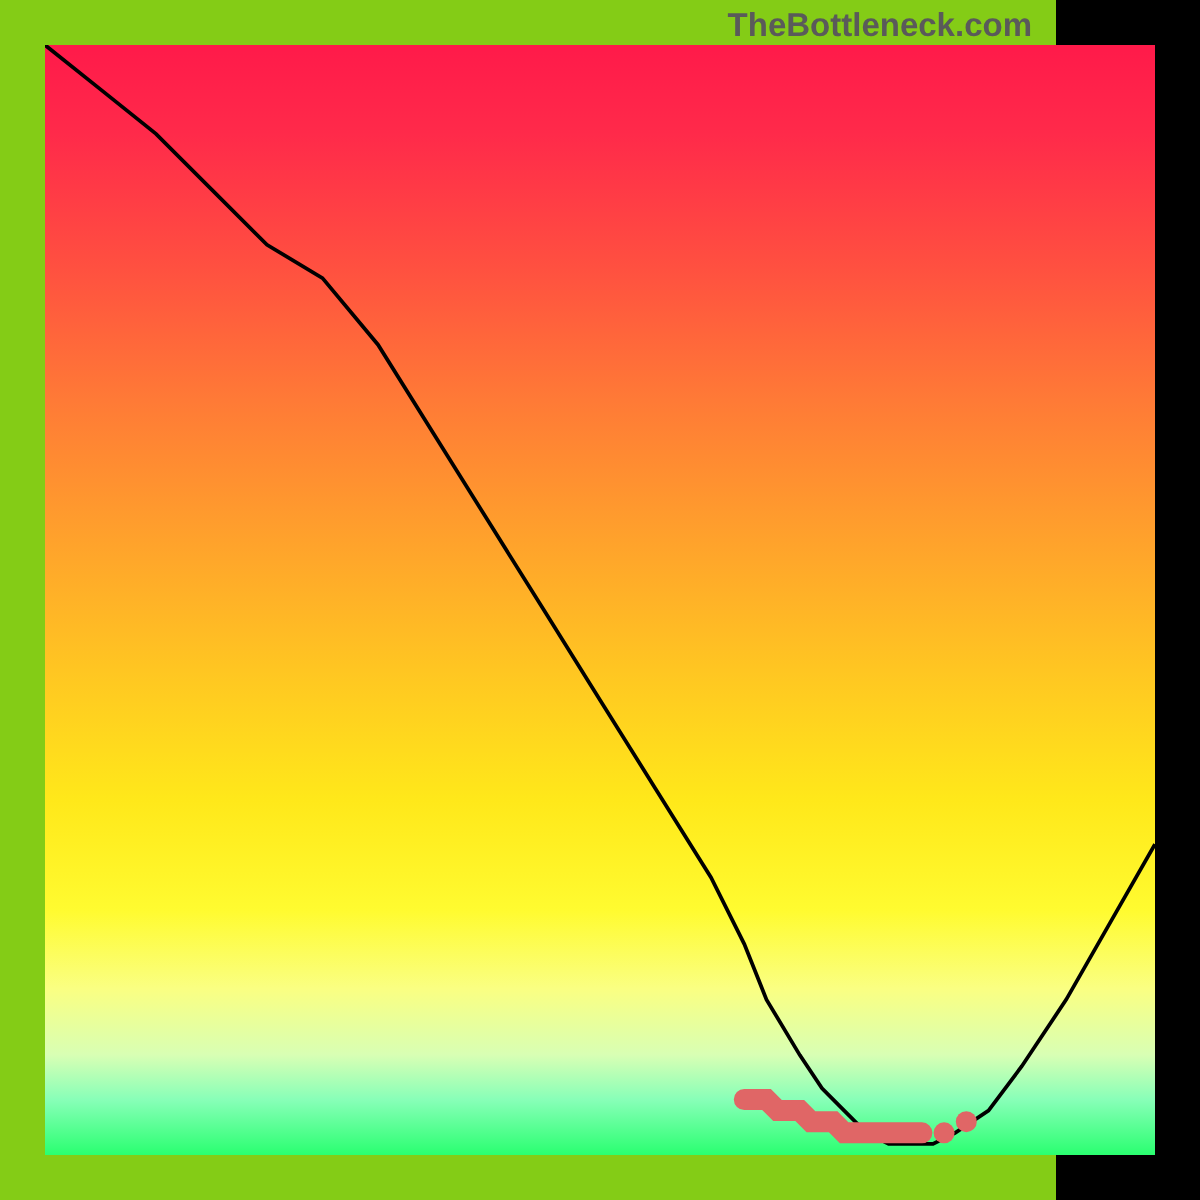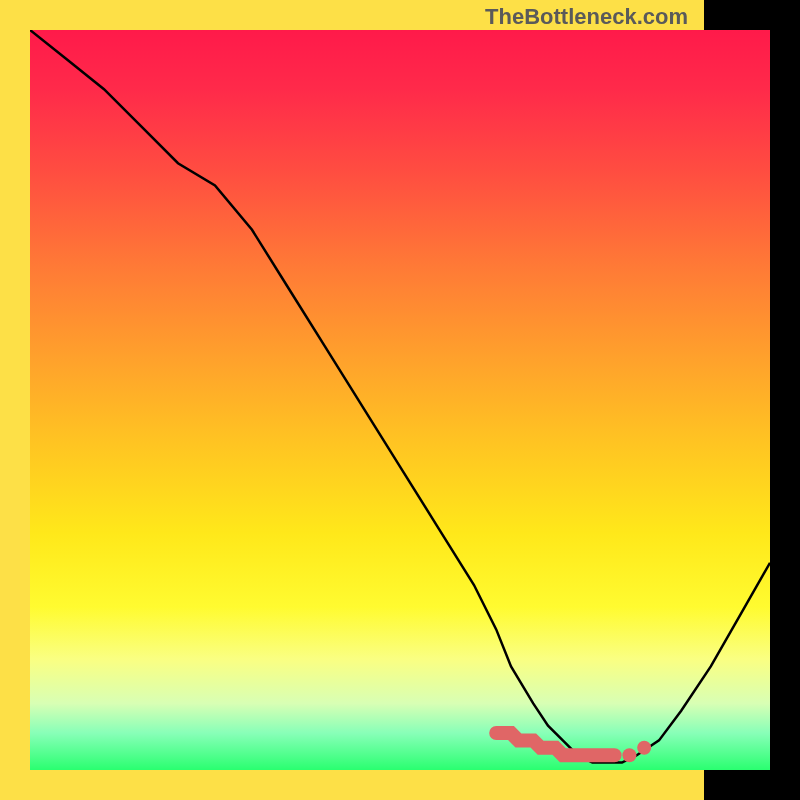--- a/index.html
+++ b/index.html
@@ -8,21 +8,21 @@
     background: #000;
     width: 800px;
     height: 800px;
     overflow: hidden;
     font-family: Arial, sans-serif;
   }
   .container {
     position: relative;
     width: 704px;
     height: 800px;
-    background: #fde047;
+    background: #84cc16;
   }
   .watermark {
     position: absolute;
     top: 4px;
     right: 16px;
     color: #5a5a5a;
     font-size: 22px;
     font-weight: bold;
     z-index: 10;
   }

